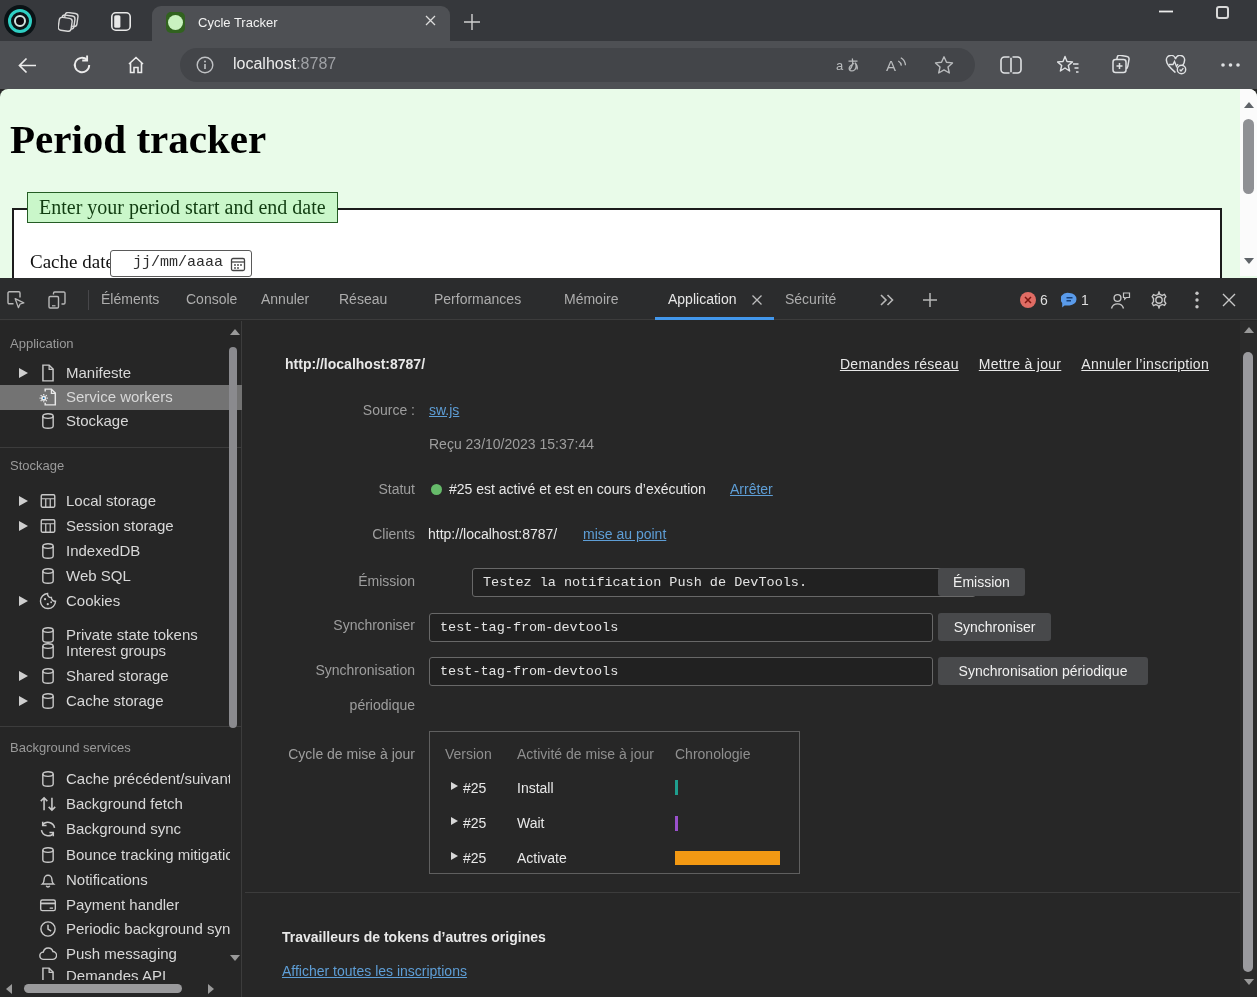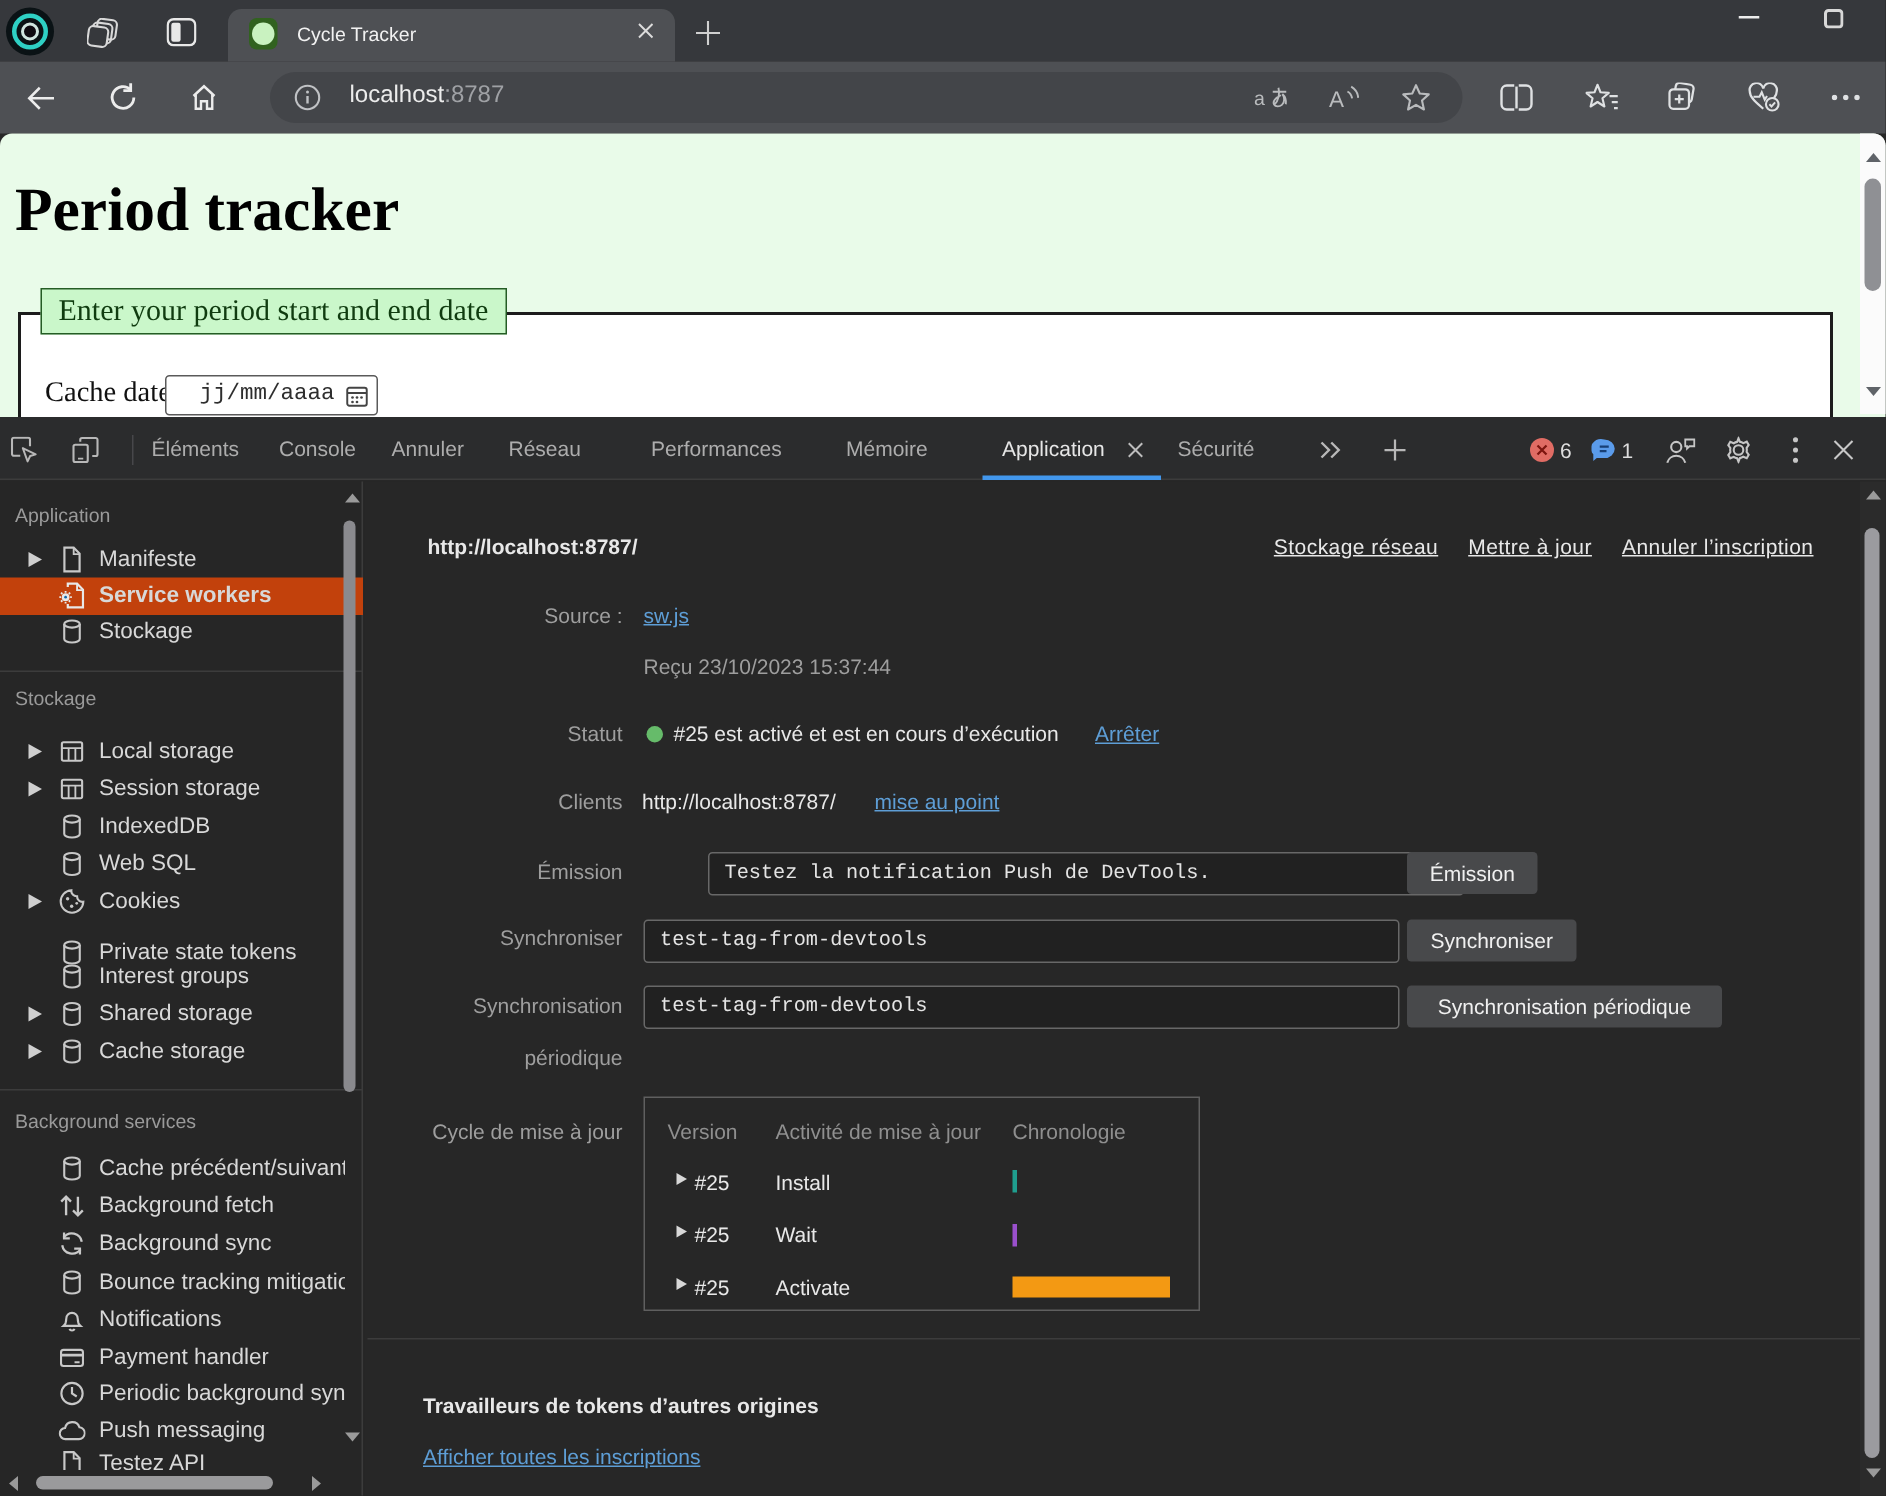--- a/index.html
+++ b/index.html
@@ -30,21 +30,21 @@
   #pagethumb { position:absolute; left:3px; top:30px; width:11px; height:75px; background:#8f9094; border-radius:6px; }
 
   
   #devtools { position:absolute; top:278px; left:0; width:1257px; height:719px; background:#272727; }
   #dtbar { position:absolute; top:0; left:0; width:1257px; height:42px; background:#2b2c2d; border-bottom:1px solid #3c3c3c; }
   .dttab { position:absolute; top:0; height:42px; line-height:42px; font-size:14px; color:#adadad; }
   #sidebar { position:absolute; top:43px; left:0; width:242px; height:676px; background:#262626; border-right:1px solid #3c3c3c; }
   .sechead { position:absolute; left:10px; font-size:13px; color:#9a9a9a; }
   .srow { position:absolute; left:0; width:242px; height:25px; overflow:hidden; white-space:nowrap; }
   .srow .lbl { position:absolute; left:66px; top:3px; font-size:15px; color:#d8d8d8; max-width:164px; overflow:hidden; }
-  .srow.sel { background:#c2410c;font-weight:bold; }
+  .srow.sel { background:#737373; }
   .tri { position:absolute; left:19px; top:7px; width:0; height:0; border-left:9px solid #cfcfcf; border-top:5.5px solid transparent; border-bottom:5.5px solid transparent; }
   .sicon { position:absolute; left:39px; top:3px; }
   #main { position:absolute; top:43px; left:243px; width:997px; height:676px; background:#272727; }
   .glabel { position:absolute; font-size:14px; color:#9e9e9e; text-align:right; width:140px; }
   .white { color:#e8e8e8; }
   .dlink { color:#5e9ed6; text-decoration:underline; }
   .wlink { color:#e8e8e8; text-decoration:underline; letter-spacing:0.3px; }
   .dtinput { position:absolute; left:186px; width:504px; height:29px; background:#212121; border:1px solid #686868; border-radius:3px; font-family:"Liberation Mono", monospace; font-size:13.5px; color:#e4e4e4; line-height:27px; padding-left:10px; white-space:pre; }
   .dtbtn { position:absolute; height:28px; background:#48494b; border-radius:3px; font-size:14px; color:#f0f0f0; text-align:center; line-height:28px; }
   #dtvscroll { position:absolute; top:43px; left:1240px; width:17px; height:676px; background:#2b2b2b; }
@@ -414,37 +414,37 @@
       <div class="srow" style="top:620.5px;">
           <svg class="sicon" width="18" height="18" viewBox="0 0 16 16">
             <use href="#sym-cloud"></use>
           </svg>
           <span class="lbl">Push messaging</span>
         </div>
       <div class="srow" style="top:642.5px;height:17px;">
           <svg class="sicon" width="18" height="18" viewBox="0 0 16 16">
             <use href="#sym-doc"></use>
           </svg>
-          <span class="lbl">Testez API</span>
+          <span class="lbl">Demandes API</span>
         </div>
       <div style="position:absolute;left:227px;top:0;width:15px;height:676px;">
         <div class="arrowup" style="position:absolute;left:3px;top:8px;"></div>
         <div style="position:absolute;left:1.5px;top:26px;width:8px;height:381px;background:#8a8a8e;border-radius:4px;"></div>
         <div class="arrowdn" style="position:absolute;left:3px;top:634px;"></div>
       </div>
       <div style="position:absolute;left:0;top:659px;width:227px;height:17px;background:#262626;">
         <div class="arrowlf" style="position:absolute;left:6px;top:4px;"></div>
         <div style="position:absolute;left:24px;top:4px;width:158px;height:9px;background:#9a9a9c;border-radius:4.5px;"></div>
         <div class="arrowrt" style="position:absolute;left:208px;top:4px;"></div>
       </div>
     </div>
     <div id="main">
       <div class="abs white" style="left:42px;top:35px;font-size:14px;font-weight:bold;">http://localhost:8787/</div>
       <div class="abs" style="left:0;top:35px;width:966px;text-align:right;font-size:14px;">
-        <span class="wlink">Stockage réseau</span><span style="display:inline-block;width:20px;"></span><span class="wlink">Mettre à jour</span><span style="display:inline-block;width:20px;"></span><span class="wlink">Annuler l’inscription</span>
+        <span class="wlink">Demandes réseau</span><span style="display:inline-block;width:20px;"></span><span class="wlink">Mettre à jour</span><span style="display:inline-block;width:20px;"></span><span class="wlink">Annuler l’inscription</span>
       </div>
       <div class="glabel" style="left:32px;top:81px;">Source&nbsp;:</div>
       <div class="abs dlink" style="left:186px;top:81px;font-size:14px;">sw.js</div>
       <div class="abs" style="left:186px;top:115px;font-size:14px;color:#9e9e9e;">Reçu 23/10/2023 15:37:44</div>
       <div class="glabel" style="left:32px;top:160px;">Statut</div>
       <div class="abs" style="left:188px;top:163px;width:11px;height:11px;border-radius:50%;background:#66bb6a;"></div>
       <div class="abs white" style="left:206px;top:160px;font-size:14px;">#25 est activé et est en cours d’exécution</div>
       <div class="abs dlink" style="left:487px;top:160px;font-size:14px;">Arrêter</div>
       <div class="glabel" style="left:32px;top:205px;">Clients</div>
       <div class="abs white" style="left:185px;top:205px;font-size:14px;">http://localhost:8787/</div>

